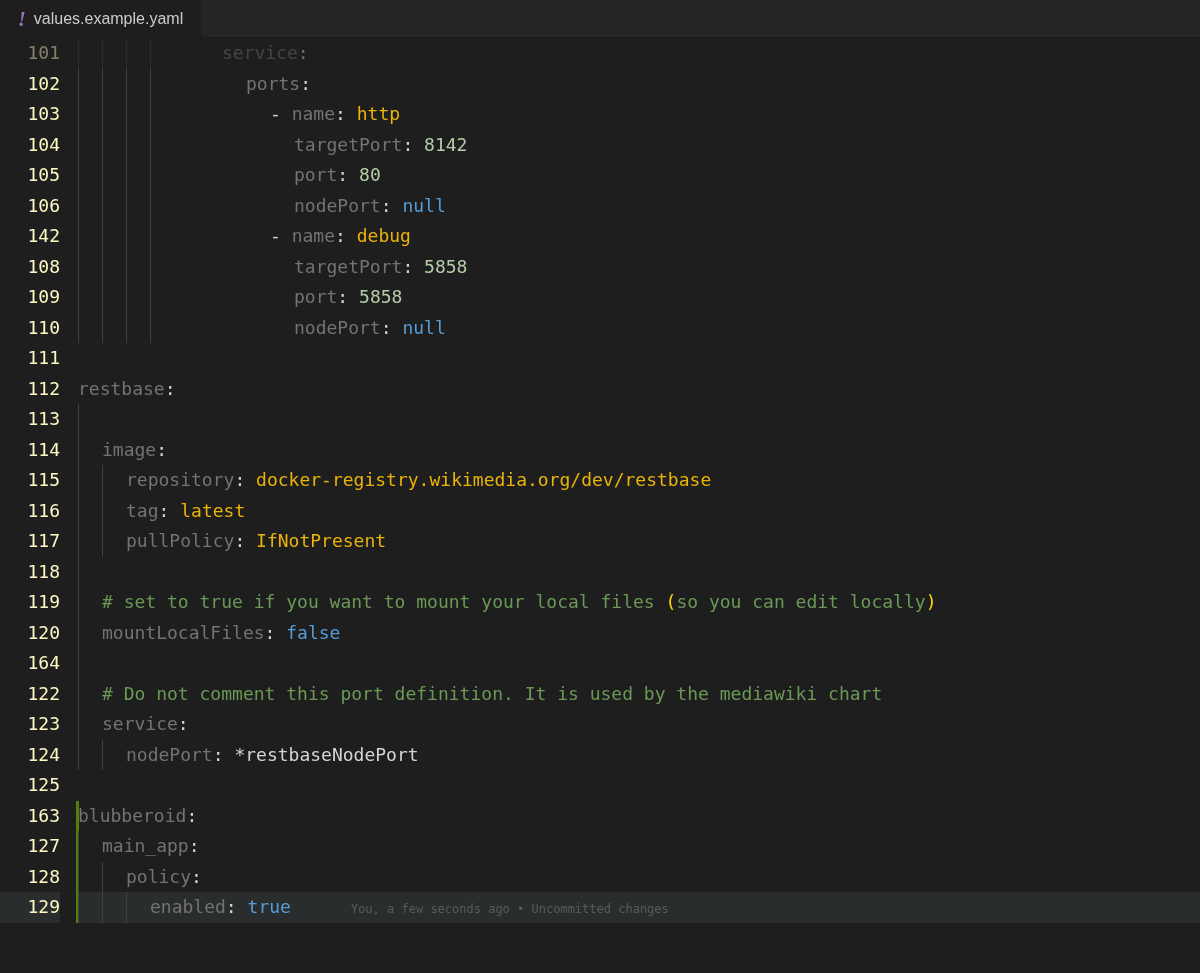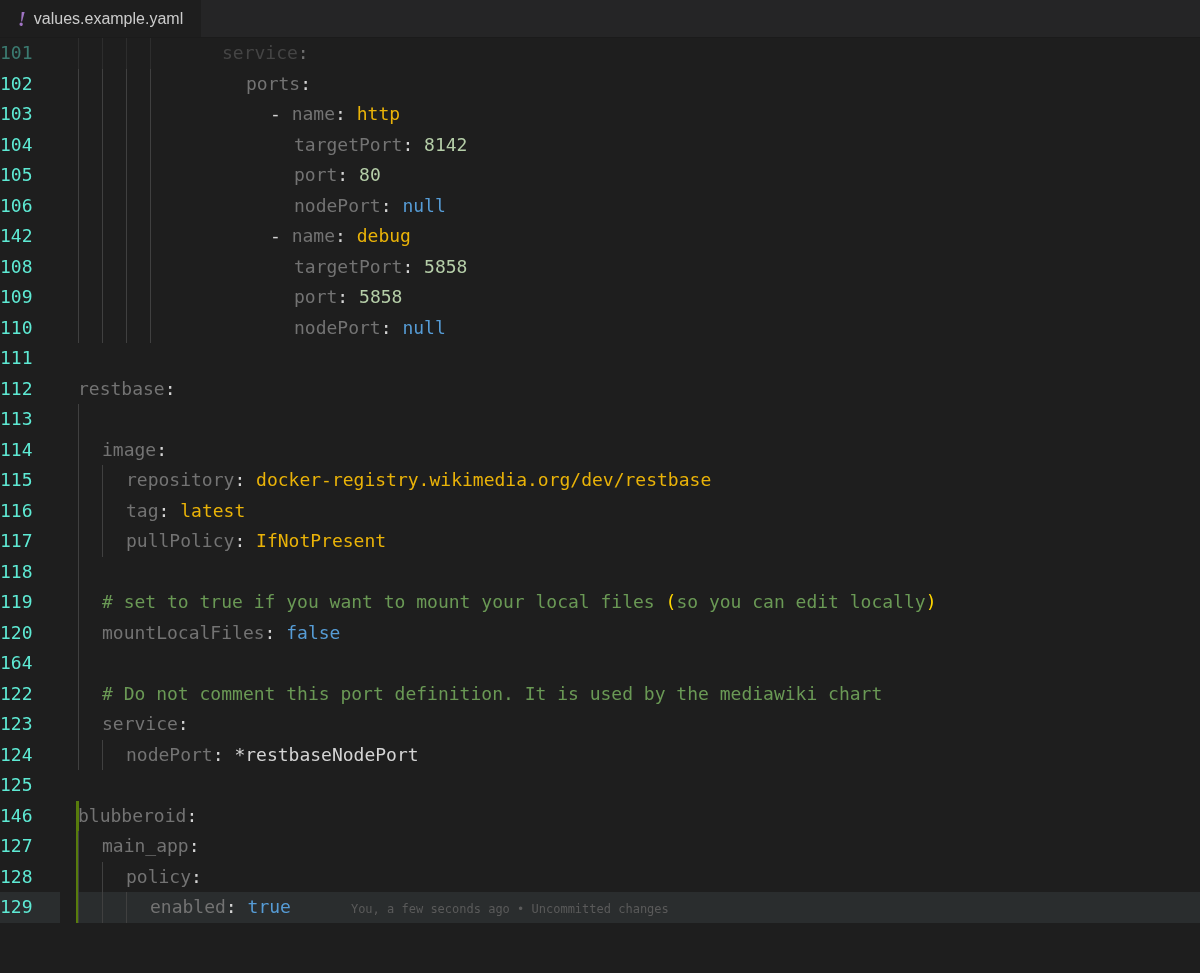--- a/index.html
+++ b/index.html
@@ -38,21 +38,22 @@
     font-size: 20px;
     line-height: 1;
   }
   .editor {
     display: flex;
     height: calc(100% - 38px);
     padding-top: 0;
   }
   .gutter {
     width: 78px;
-    color: #5eead4;
+    text-align: right;
+    color: #fef9c3;
     padding-right: 18px;
     user-select: none;
     font-size: 18px;
     position: relative;
   }
   .change-bar {
     position: absolute;
     left: 76px;
     width: 3px;
     background: #587c0c;
@@ -133,20 +134,20 @@
       <div class="line">116</div>
       <div class="line">117</div>
       <div class="line">118</div>
       <div class="line">119</div>
       <div class="line">120</div>
       <div class="line">164</div>
       <div class="line">122</div>
       <div class="line">123</div>
       <div class="line">124</div>
       <div class="line">125</div>
-      <div class="line">146</div>
+      <div class="line">163</div>
       <div class="line">127</div>
       <div class="line">128</div>
       <div class="line hl">129</div>
       <div class="change-bar" style="top: 762.5px; height: 122px;"></div>
     </div>
   <div class="code" id="code"><div class="line faded"><span class="guides"><span class="guide"></span><span class="guide"></span><span class="guide"></span><span class="guide"></span></span><span class="ln-content" style="padding-left: 144px;"><span class="c-key">service</span><span class="c-punc">:</span></span></div><div class="line"><span class="guides"><span class="guide"></span><span class="guide"></span><span class="guide"></span><span class="guide"></span></span><span class="ln-content" style="padding-left: 168px;"><span class="c-key">ports</span><span class="c-punc">:</span></span></div><div class="line"><span class="guides"><span class="guide"></span><span class="guide"></span><span class="guide"></span><span class="guide"></span></span><span class="ln-content" style="padding-left: 192px;"><span class="c-punc">- </span><span class="c-key">name</span><span class="c-punc">: </span><span class="c-str">http</span></span></div><div class="line"><span class="guides"><span class="guide"></span><span class="guide"></span><span class="guide"></span><span class="guide"></span></span><span class="ln-content" style="padding-left: 216px;"><span class="c-key">targetPort</span><span class="c-punc">: </span><span class="c-num">8142</span></span></div><div class="line"><span class="guides"><span class="guide"></span><span class="guide"></span><span class="guide"></span><span class="guide"></span></span><span class="ln-content" style="padding-left: 216px;"><span class="c-key">port</span><span class="c-punc">: </span><span class="c-num">80</span></span></div><div class="line"><span class="guides"><span class="guide"></span><span class="guide"></span><span class="guide"></span><span class="guide"></span></span><span class="ln-content" style="padding-left: 216px;"><span class="c-key">nodePort</span><span class="c-punc">: </span><span class="c-null">null</span></span></div><div class="line"><span class="guides"><span class="guide"></span><span class="guide"></span><span class="guide"></span><span class="guide"></span></span><span class="ln-content" style="padding-left: 192px;"><span class="c-punc">- </span><span class="c-key">name</span><span class="c-punc">: </span><span class="c-str">debug</span></span></div><div class="line"><span class="guides"><span class="guide"></span><span class="guide"></span><span class="guide"></span><span class="guide"></span></span><span class="ln-content" style="padding-left: 216px;"><span class="c-key">targetPort</span><span class="c-punc">: </span><span class="c-num">5858</span></span></div><div class="line"><span class="guides"><span class="guide"></span><span class="guide"></span><span class="guide"></span><span class="guide"></span></span><span class="ln-content" style="padding-left: 216px;"><span class="c-key">port</span><span class="c-punc">: </span><span class="c-num">5858</span></span></div><div class="line"><span class="guides"><span class="guide"></span><span class="guide"></span><span class="guide"></span><span class="guide"></span></span><span class="ln-content" style="padding-left: 216px;"><span class="c-key">nodePort</span><span class="c-punc">: </span><span class="c-null">null</span></span></div><div class="line"><span class="ln-content" style="padding-left: 0px;"></span></div><div class="line"><span class="ln-content" style="padding-left: 0px;"><span class="c-key">restbase</span><span class="c-punc">:</span></span></div><div class="line"><span class="guides"><span class="guide"></span></span><span class="ln-content" style="padding-left: 0px;"></span></div><div class="line"><span class="guides"><span class="guide"></span></span><span class="ln-content" style="padding-left: 24px;"><span class="c-key">image</span><span class="c-punc">:</span></span></div><div class="line"><span class="guides"><span class="guide"></span><span class="guide"></span></span><span class="ln-content" style="padding-left: 48px;"><span class="c-key">repository</span><span class="c-punc">: </span><span class="c-str">docker-registry.wikimedia.org/dev/restbase</span></span></div><div class="line"><span class="guides"><span class="guide"></span><span class="guide"></span></span><span class="ln-content" style="padding-left: 48px;"><span class="c-key">tag</span><span class="c-punc">: </span><span class="c-str">latest</span></span></div><div class="line"><span class="guides"><span class="guide"></span><span class="guide"></span></span><span class="ln-content" style="padding-left: 48px;"><span class="c-key">pullPolicy</span><span class="c-punc">: </span><span class="c-str">IfNotPresent</span></span></div><div class="line"><span class="guides"><span class="guide"></span></span><span class="ln-content" style="padding-left: 0px;"></span></div><div class="line"><span class="guides"><span class="guide"></span></span><span class="ln-content" style="padding-left: 24px;"><span class="c-comment"># set to true if you want to mount your local files </span><span class="c-paren">(</span><span class="c-comment">so you can edit locally</span><span class="c-paren">)</span></span></div><div class="line"><span class="guides"><span class="guide"></span></span><span class="ln-content" style="padding-left: 24px;"><span class="c-key">mountLocalFiles</span><span class="c-punc">: </span><span class="c-null">false</span></span></div><div class="line"><span class="guides"><span class="guide"></span></span><span class="ln-content" style="padding-left: 0px;"></span></div><div class="line"><span class="guides"><span class="guide"></span></span><span class="ln-content" style="padding-left: 24px;"><span class="c-comment"># Do not comment this port definition. It is used by the mediawiki chart</span></span></div><div class="line"><span class="guides"><span class="guide"></span></span><span class="ln-content" style="padding-left: 24px;"><span class="c-key">service</span><span class="c-punc">:</span></span></div><div class="line"><span class="guides"><span class="guide"></span><span class="guide"></span></span><span class="ln-content" style="padding-left: 48px;"><span class="c-key">nodePort</span><span class="c-punc">: </span><span class="c-alias">*restbaseNodePort</span></span></div><div class="line"><span class="ln-content" style="padding-left: 0px;"></span></div><div class="line"><span class="ln-content" style="padding-left: 0px;"><span class="c-key">blubberoid</span><span class="c-punc">:</span></span></div><div class="line"><span class="guides"><span class="guide"></span></span><span class="ln-content" style="padding-left: 24px;"><span class="c-key">main_app</span><span class="c-punc">:</span></span></div><div class="line"><span class="guides"><span class="guide"></span><span class="guide"></span></span><span class="ln-content" style="padding-left: 48px;"><span class="c-key">policy</span><span class="c-punc">:</span></span></div><div class="line"><div class="current-line-bg"></div><span class="guides"><span class="guide"></span><span class="guide"></span><span class="guide"></span></span><span class="ln-content" style="padding-left: 72px;"><span class="c-key">enabled</span><span class="c-punc">: </span><span class="c-null">true</span><span class="blame">You, a few seconds ago • Uncommitted changes</span></span></div></div>
 </div>
 
 </body></html>

